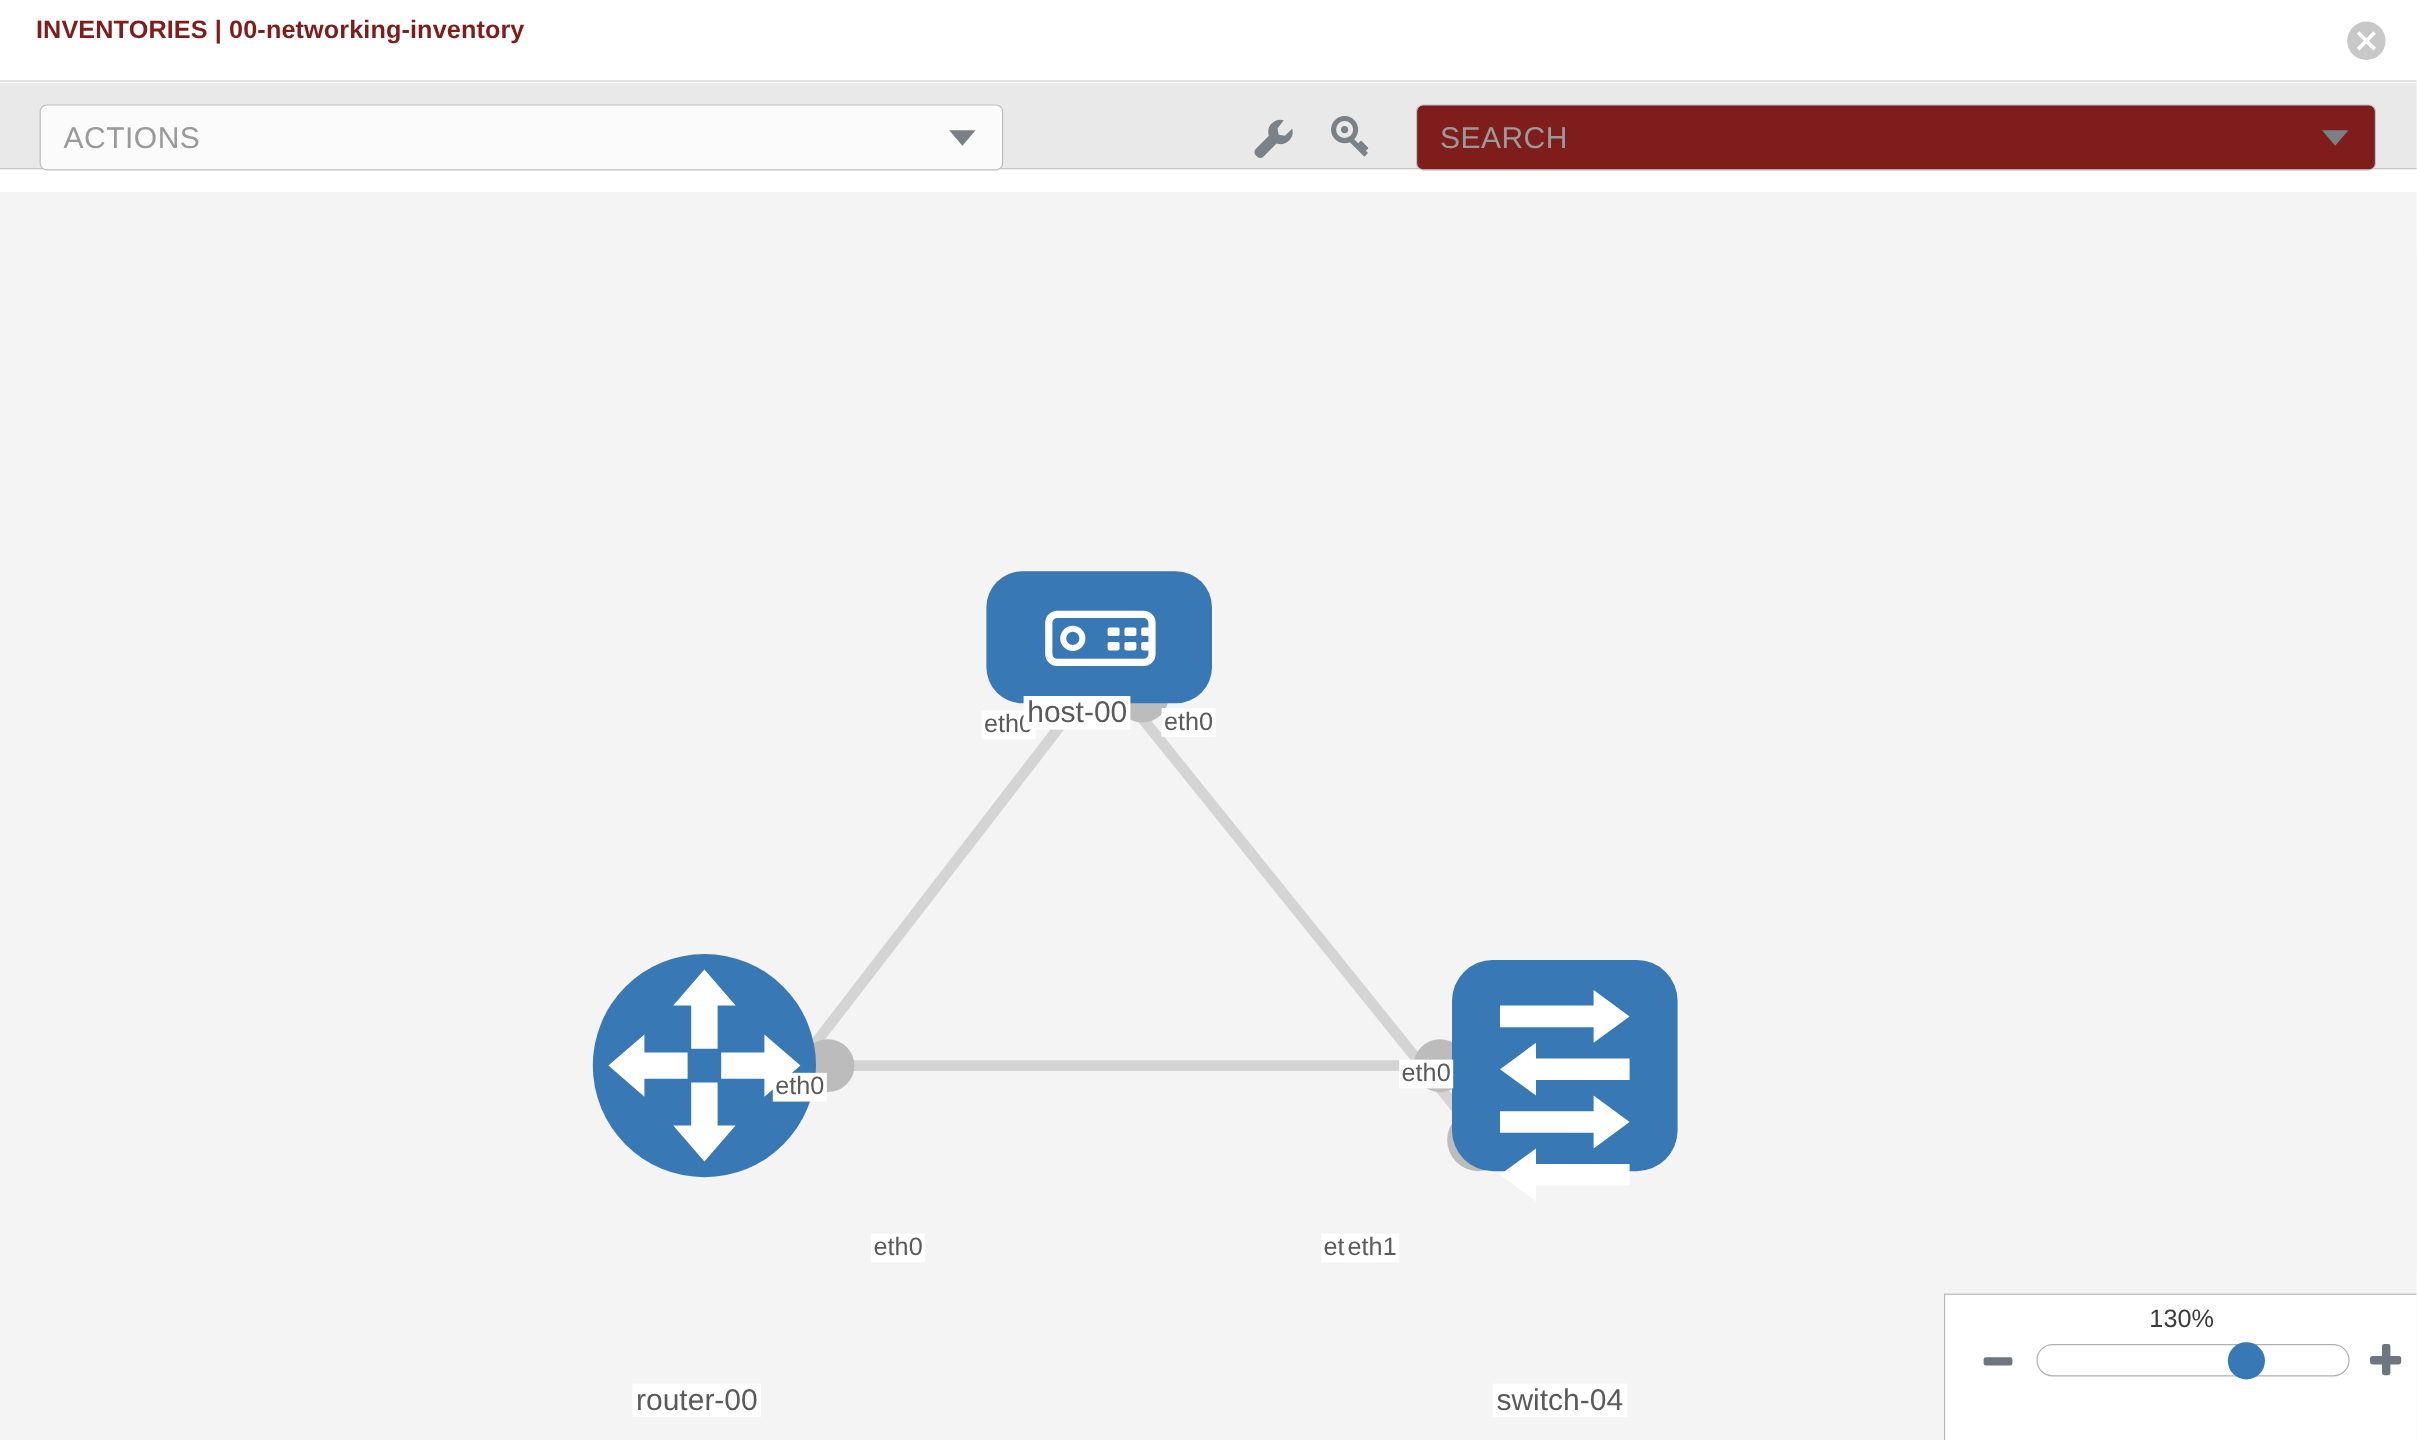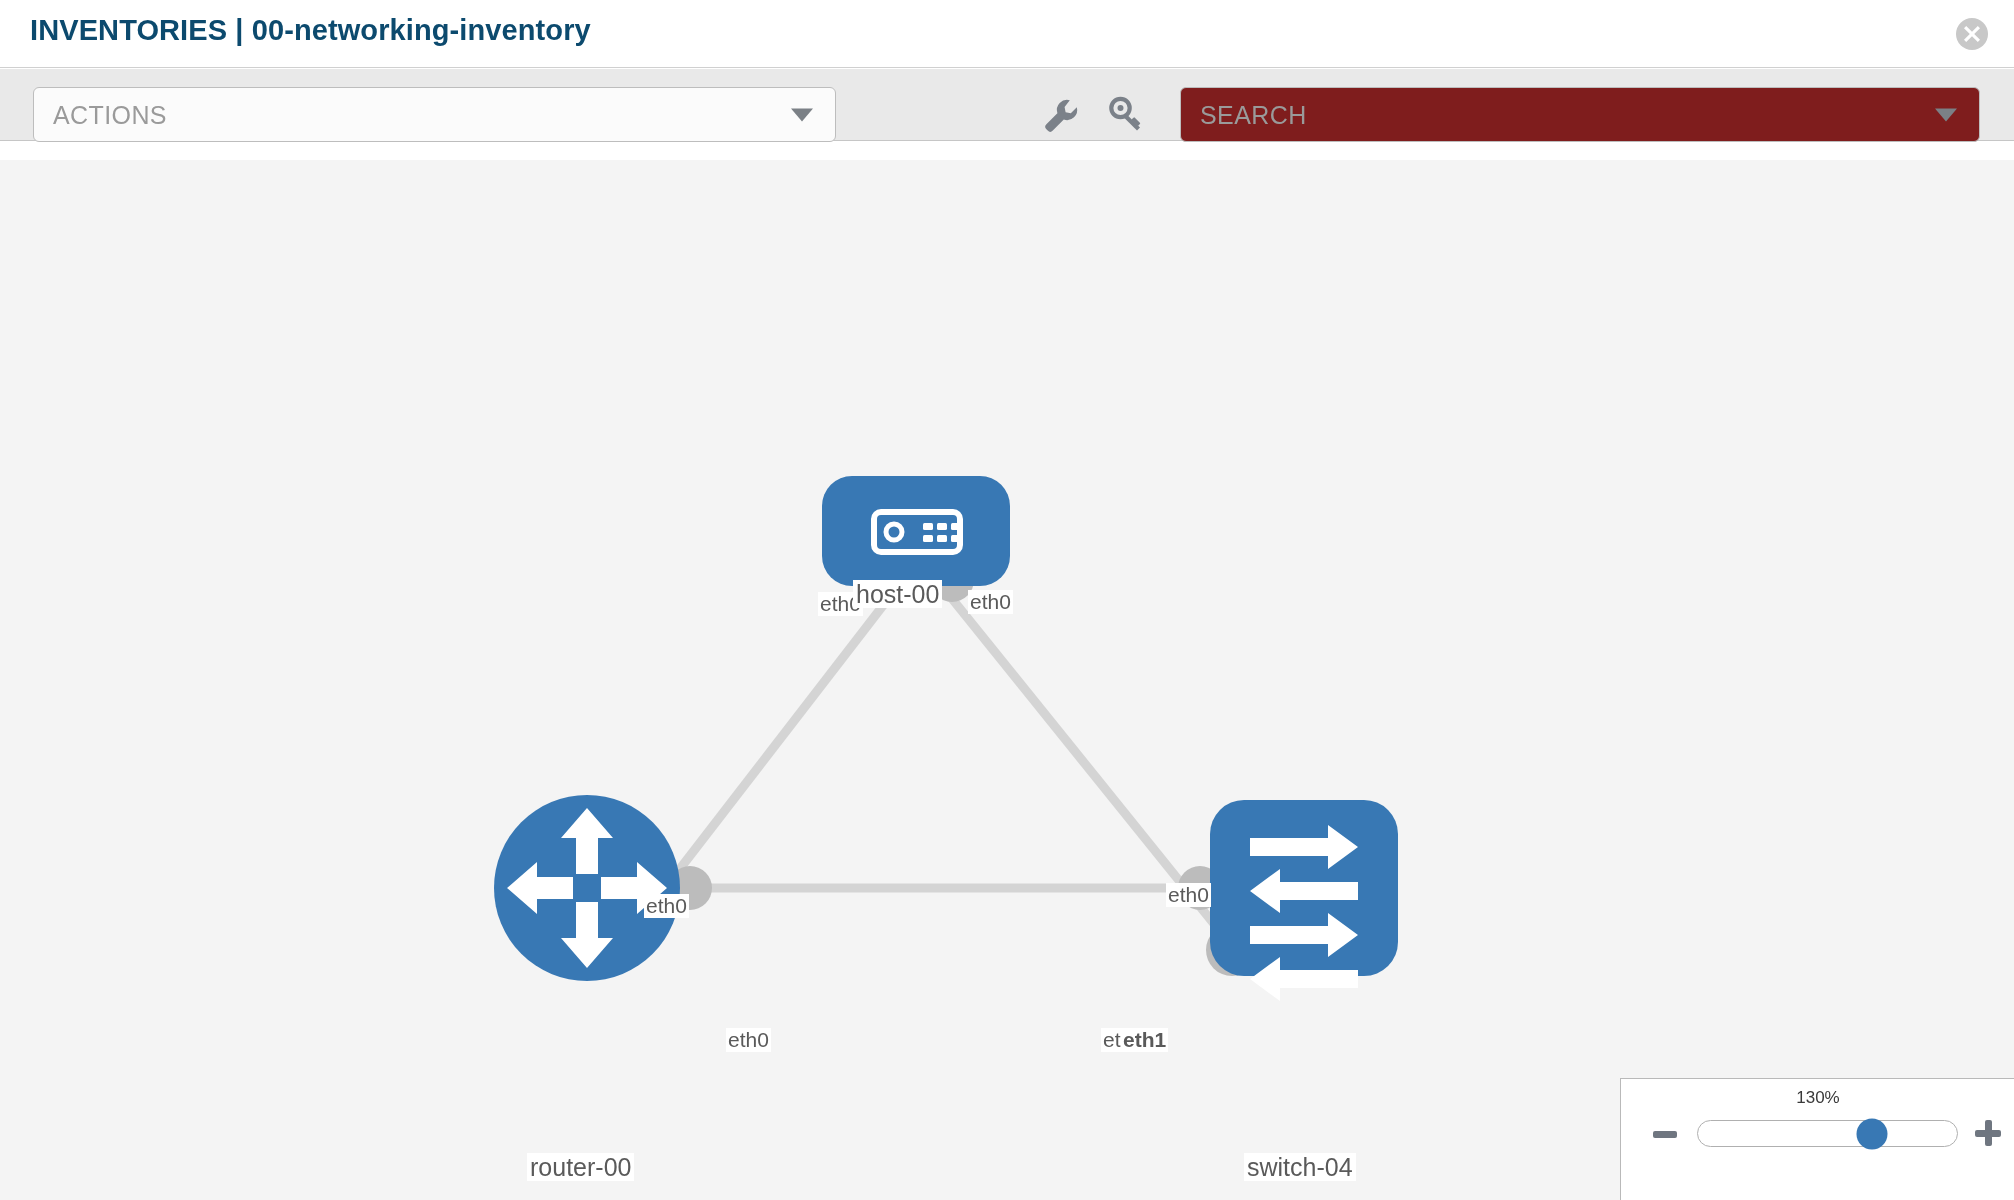--- a/index.html
+++ b/index.html
@@ -23,23 +23,23 @@
   .header {
     position: absolute;
     left: 0; top: 0;
     width: 2014px; height: 68px;
     background: #ffffff;
     border-bottom: 1px solid #d0d0d0;
   }
   .header-title {
     position: absolute;
     left: 30px; top: 14px;
-    font-size: 29px;
+    font-size: 21px;
     font-weight: bold;
-    color: #0c4a6e;
+    color: #7f1d1d;
     letter-spacing: 0.1px;
     white-space: nowrap;
   }
   .close-btn {
     position: absolute;
     right: 26px; top: 18px;
     width: 32px; height: 32px;
     border-radius: 50%;
     background: #c8c8c8;
     cursor: pointer;
@@ -140,21 +140,21 @@
     left: 1620px; top: 1078px;
     width: 394px; height: 122px;
     background: #ffffff;
     border-top: 1px solid #b9b9b9;
     border-left: 1px solid #b9b9b9;
   }
   .zoom-pct {
     position: absolute;
     top: 9px; left: 0; width: 394px;
     text-align: center;
-    font-size: 17px;
+    font-size: 21px;
     color: #3a3a3a;
   }
   .zoom-minus {
     position: absolute;
     left: 32px; top: 52px;
     width: 24px; height: 7px;
     background: #6f7680;
     border-radius: 2px;
     cursor: pointer;
   }
@@ -312,21 +312,21 @@
     <div class="lbl iface" style="left:968px; top:430px;">eth0</div>
 
     <div class="lbl iface" style="left:644px; top:734px;">eth0</div>
 
     <div class="lbl iface" style="left:1166px; top:723px;">eth0</div>
 
     <div class="lbl iface" style="left:726px; top:868px;">eth0</div>
 
     <div class="lbl iface" style="left:1101px; top:868px;">eth0</div>
 
-    <div class="lbl iface" style="left:1121px; top:868px;font-weight:bold;">eth1</div>
+    <div class="lbl iface" style="left:1121px; top:868px;">eth1</div>
 
     <div class="lbl node-name" style="left:527px; top:993px;">router-00</div>
 
     <div class="lbl node-name" style="left:1244px; top:993px;">switch-04</div>
 
     <div class="zoom-panel" style="left:1620px; top:918px;">
       <div class="zoom-pct">130%</div>
       <div class="zoom-minus"></div>
       <div class="zoom-track">
         <div class="zoom-thumb"></div>

